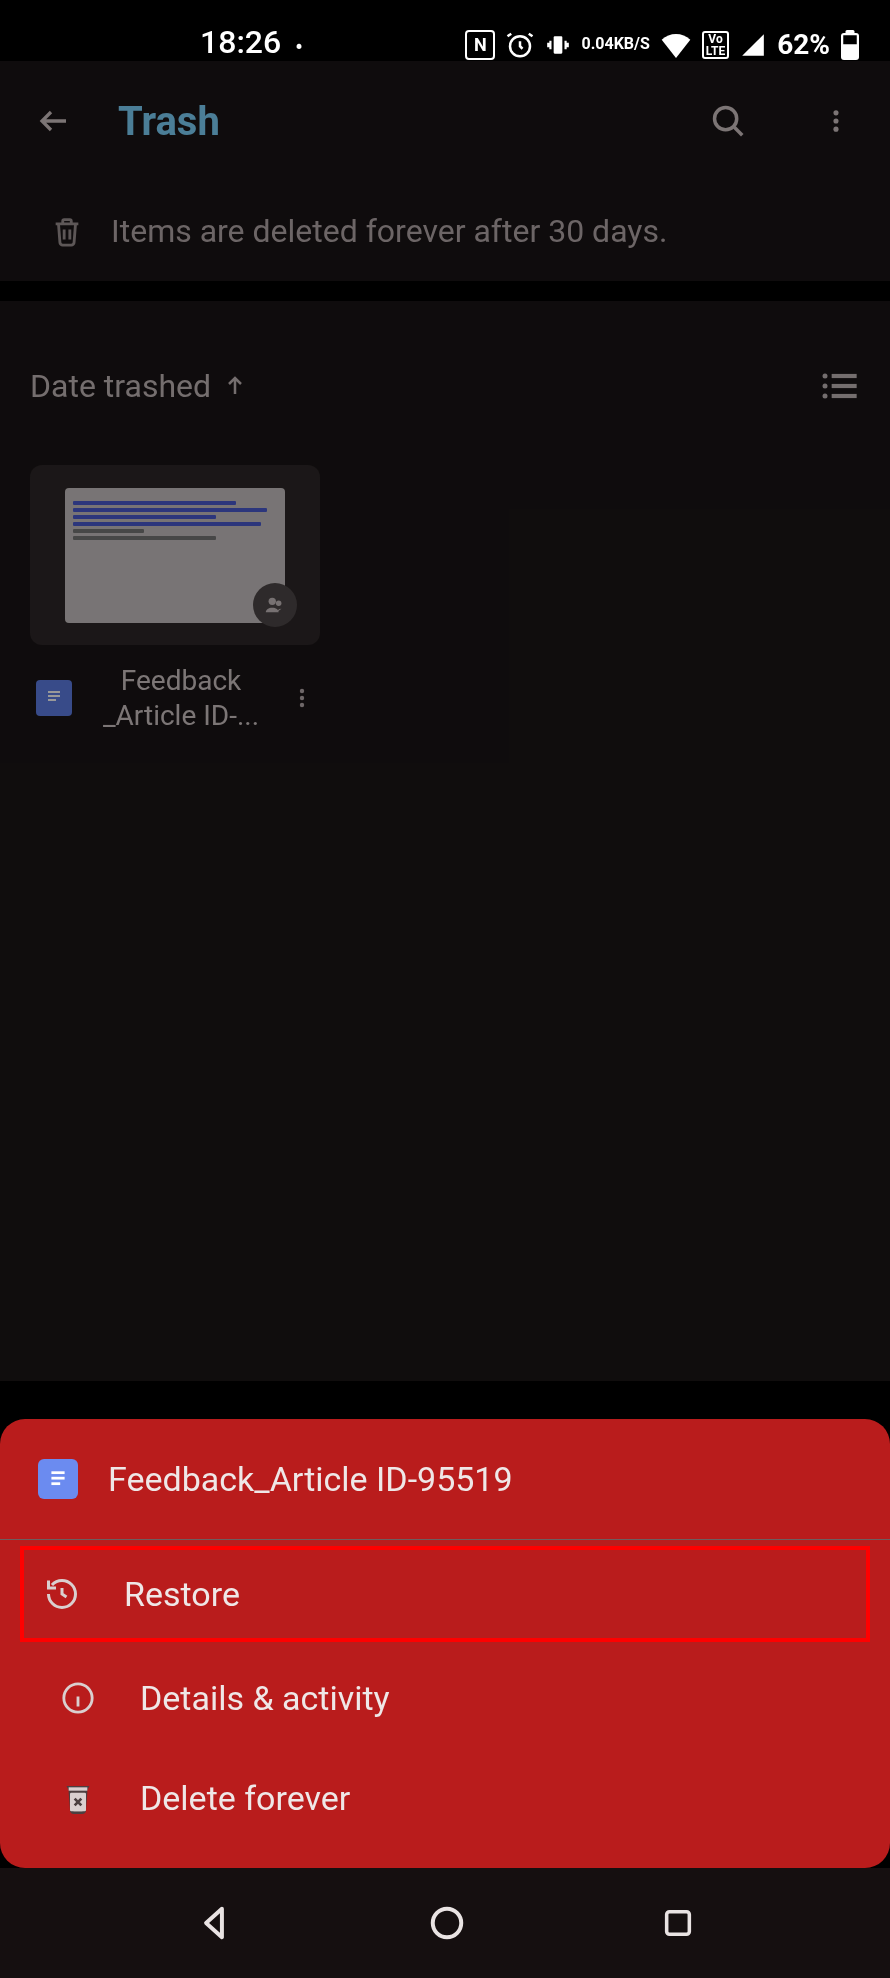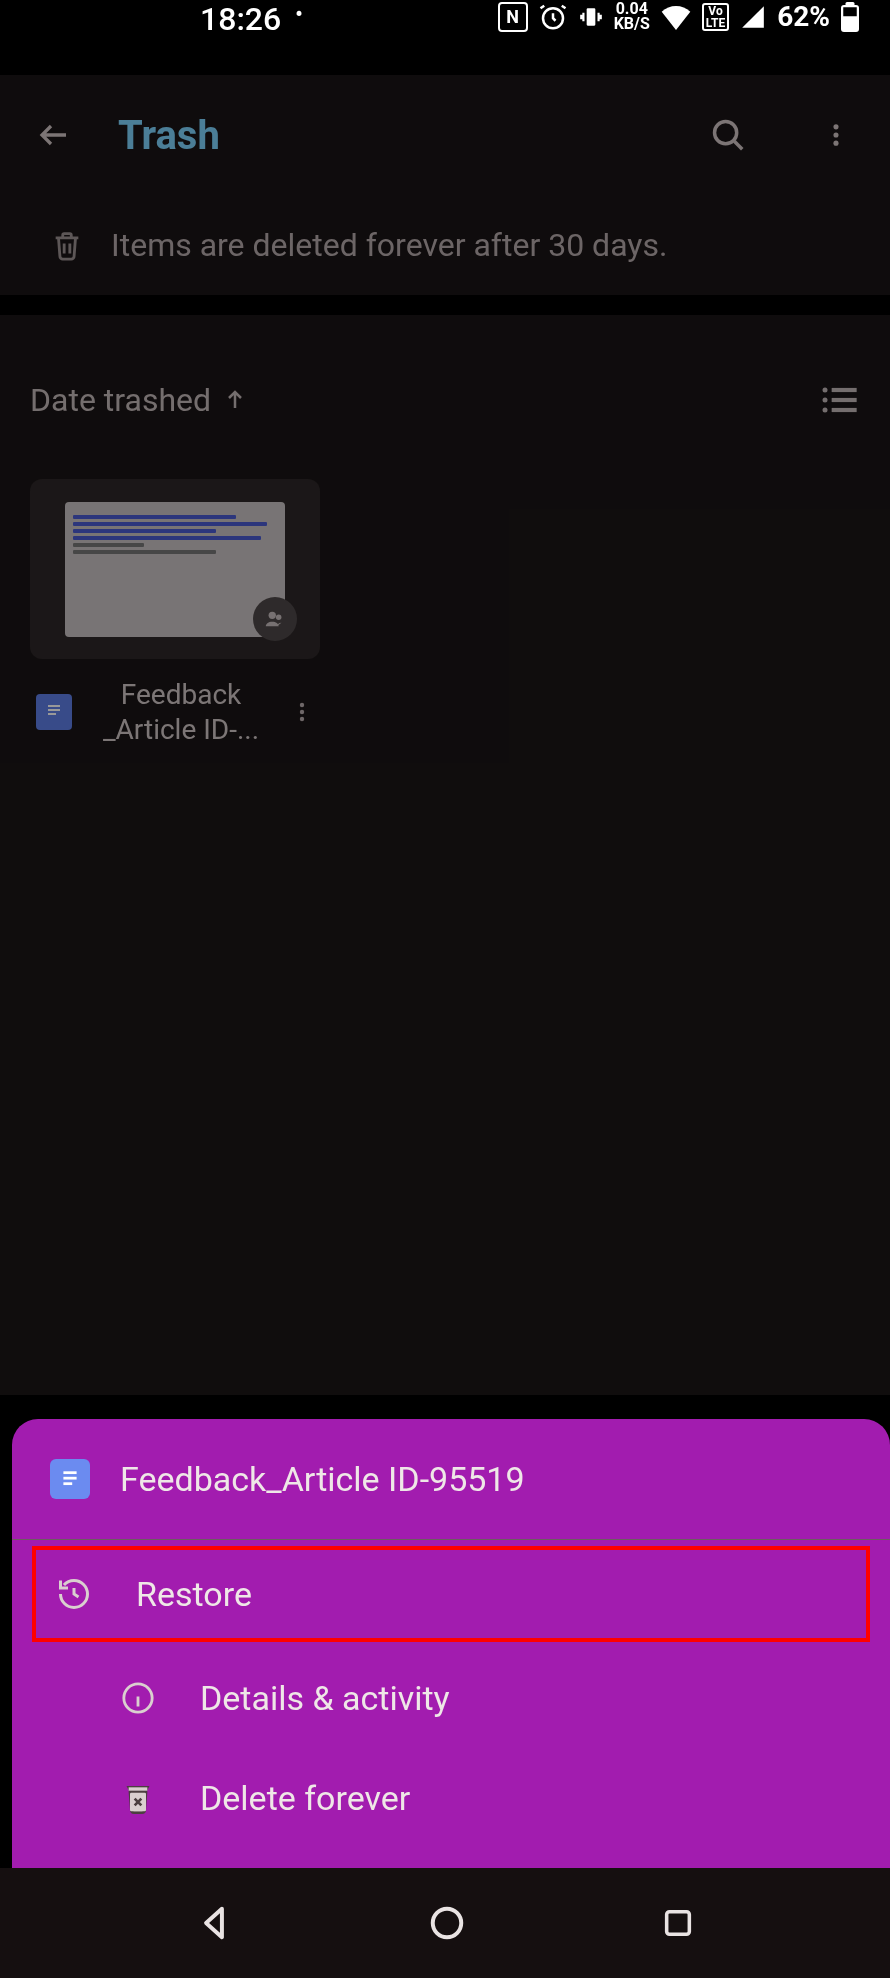--- a/index.html
+++ b/index.html
@@ -1,24 +1,24 @@
 <!DOCTYPE html>
 <html><head>
 <meta charset="utf-8">
 <style>
   * { box-sizing: border-box; margin: 0; padding: 0; }
   html, body { width: 890px; height: 1978px; background: #000; font-family: Roboto, Arial, sans-serif; color: #fff; overflow: hidden; }
   
   
-  .status-bar { height: 75px; display: flex; align-items: flex-start; justify-content: flex-end; padding: 0 30px; color: #fff; font-size: 28px; }
+  .status-bar { height: 61px; display: flex; align-items: flex-end; justify-content: flex-end; padding: 0 30px; color: #fff; font-size: 28px; }
   .status-bar .time { position: absolute; left: 200px; font-weight: 500; font-size: 32px; }
   .status-bar .dot { position: absolute; left: 295px; font-size: 24px; }
   .status-right { display: flex; align-items: center; gap: 10px; }
   .status-right span, .status-right svg { display: inline-flex; align-items: center; }
-  .kbs { display: flex; flex-direction: column; line-height: 0.9; font-size: 16px; font-weight: bold; align-items: center; }
+  .kbs { display: flex; flex-direction: row; line-height: 0.9; font-size: 16px; font-weight: bold; align-items: center; }
 
   
   .dimmed { background: #0f0c0d; opacity: 0.6; }
   .app-bg { background: #1a1516; }
   
   
   .app-header { height: 120px; display: flex; align-items: center; padding: 0 30px; gap: 40px; }
   .app-header .title { font-size: 40px; color: #7dd3fc; flex: 1; font-weight: bold; }
   .icnbtn { width: 48px; height: 48px; display: flex; align-items: center; justify-content: center; color: #cfc3c3; }
   
@@ -34,25 +34,25 @@
   .file-card { width: 290px; }
   .thumb { width: 100%; height: 180px; background: #2d2728; border-radius: 12px; position: relative; padding: 20px; display:flex; align-items:center; justify-content:center;}
   .thumb-page { width: 220px; height: 135px; background: #c9c2c3; border-radius: 4px; position: relative; padding: 10px 8px;}
   .thumb-line { height: 4px; background: #4a5bcf; margin: 3px 0; border-radius: 1px; }
   .share-badge { position: absolute; bottom: -4px; right: -12px; width: 44px; height: 44px; border-radius: 50%; background: #4e4748; display:flex;align-items:center;justify-content:center;color:#c6bdbe;}
   .file-meta { display: flex; align-items: center; padding: 18px 6px; }
   .file-meta .doc-ic { width: 36px; height: 36px; background: #5e7ee4; border-radius: 4px; display:flex;align-items:center;justify-content:center;}
   .file-meta .fname { flex: 1; font-size: 28px; color: #cfc5c5; line-height: 1.25; text-align: center;}
   
   
-  .sheet { position: absolute; bottom: 110px; left: 12px; right: 0; background: #a21caf; border-top-left-radius: 26px; border-top-right-radius: 26px; overflow: hidden; }
+  .sheet { position: absolute; bottom: 110px; left: 0; right: 0; background: #b91c1c; border-top-left-radius: 26px; border-top-right-radius: 26px; overflow: hidden; border-radius: 25px; }
   .sheet-header { padding: 40px 38px; display: flex; align-items: center; gap: 30px; border-bottom: 1px solid #6d5e5f; }
   .sheet-header .doc-ic { width: 40px; height: 40px; background: #6b8bf0; border-radius: 6px; display:flex;align-items:center;justify-content:center;}
   .sheet-header .stitle { font-size: 34px; color: #efe7e7; }
-  .sheet-item { padding: 30px 58px; display: flex; align-items: center; gap: 42px; font-size: 34px; color: #efe7e7; margin-left: 48px; }
+  .sheet-item { padding: 30px 58px; display: flex; align-items: center; gap: 42px; font-size: 34px; color: #efe7e7; }
   .sheet-item .sic { width: 40px; height: 40px; display: flex; align-items: center; justify-content: center; color: #dacfcf;}
   .highlight-box { border: 4px solid #ff0000; margin: 6px 20px; padding: 24px 18px !important; }
   .sheet-spacer { height: 20px; }
   
   
   .nav-bar { position: absolute; bottom: 0; left: 0; right: 0; height: 110px; background: #150f10; display: flex; align-items: center; justify-content: space-evenly; }
   .nav-bar .nic { color: #e9e3e3; }
   
   svg { display: block; }
 </style>

